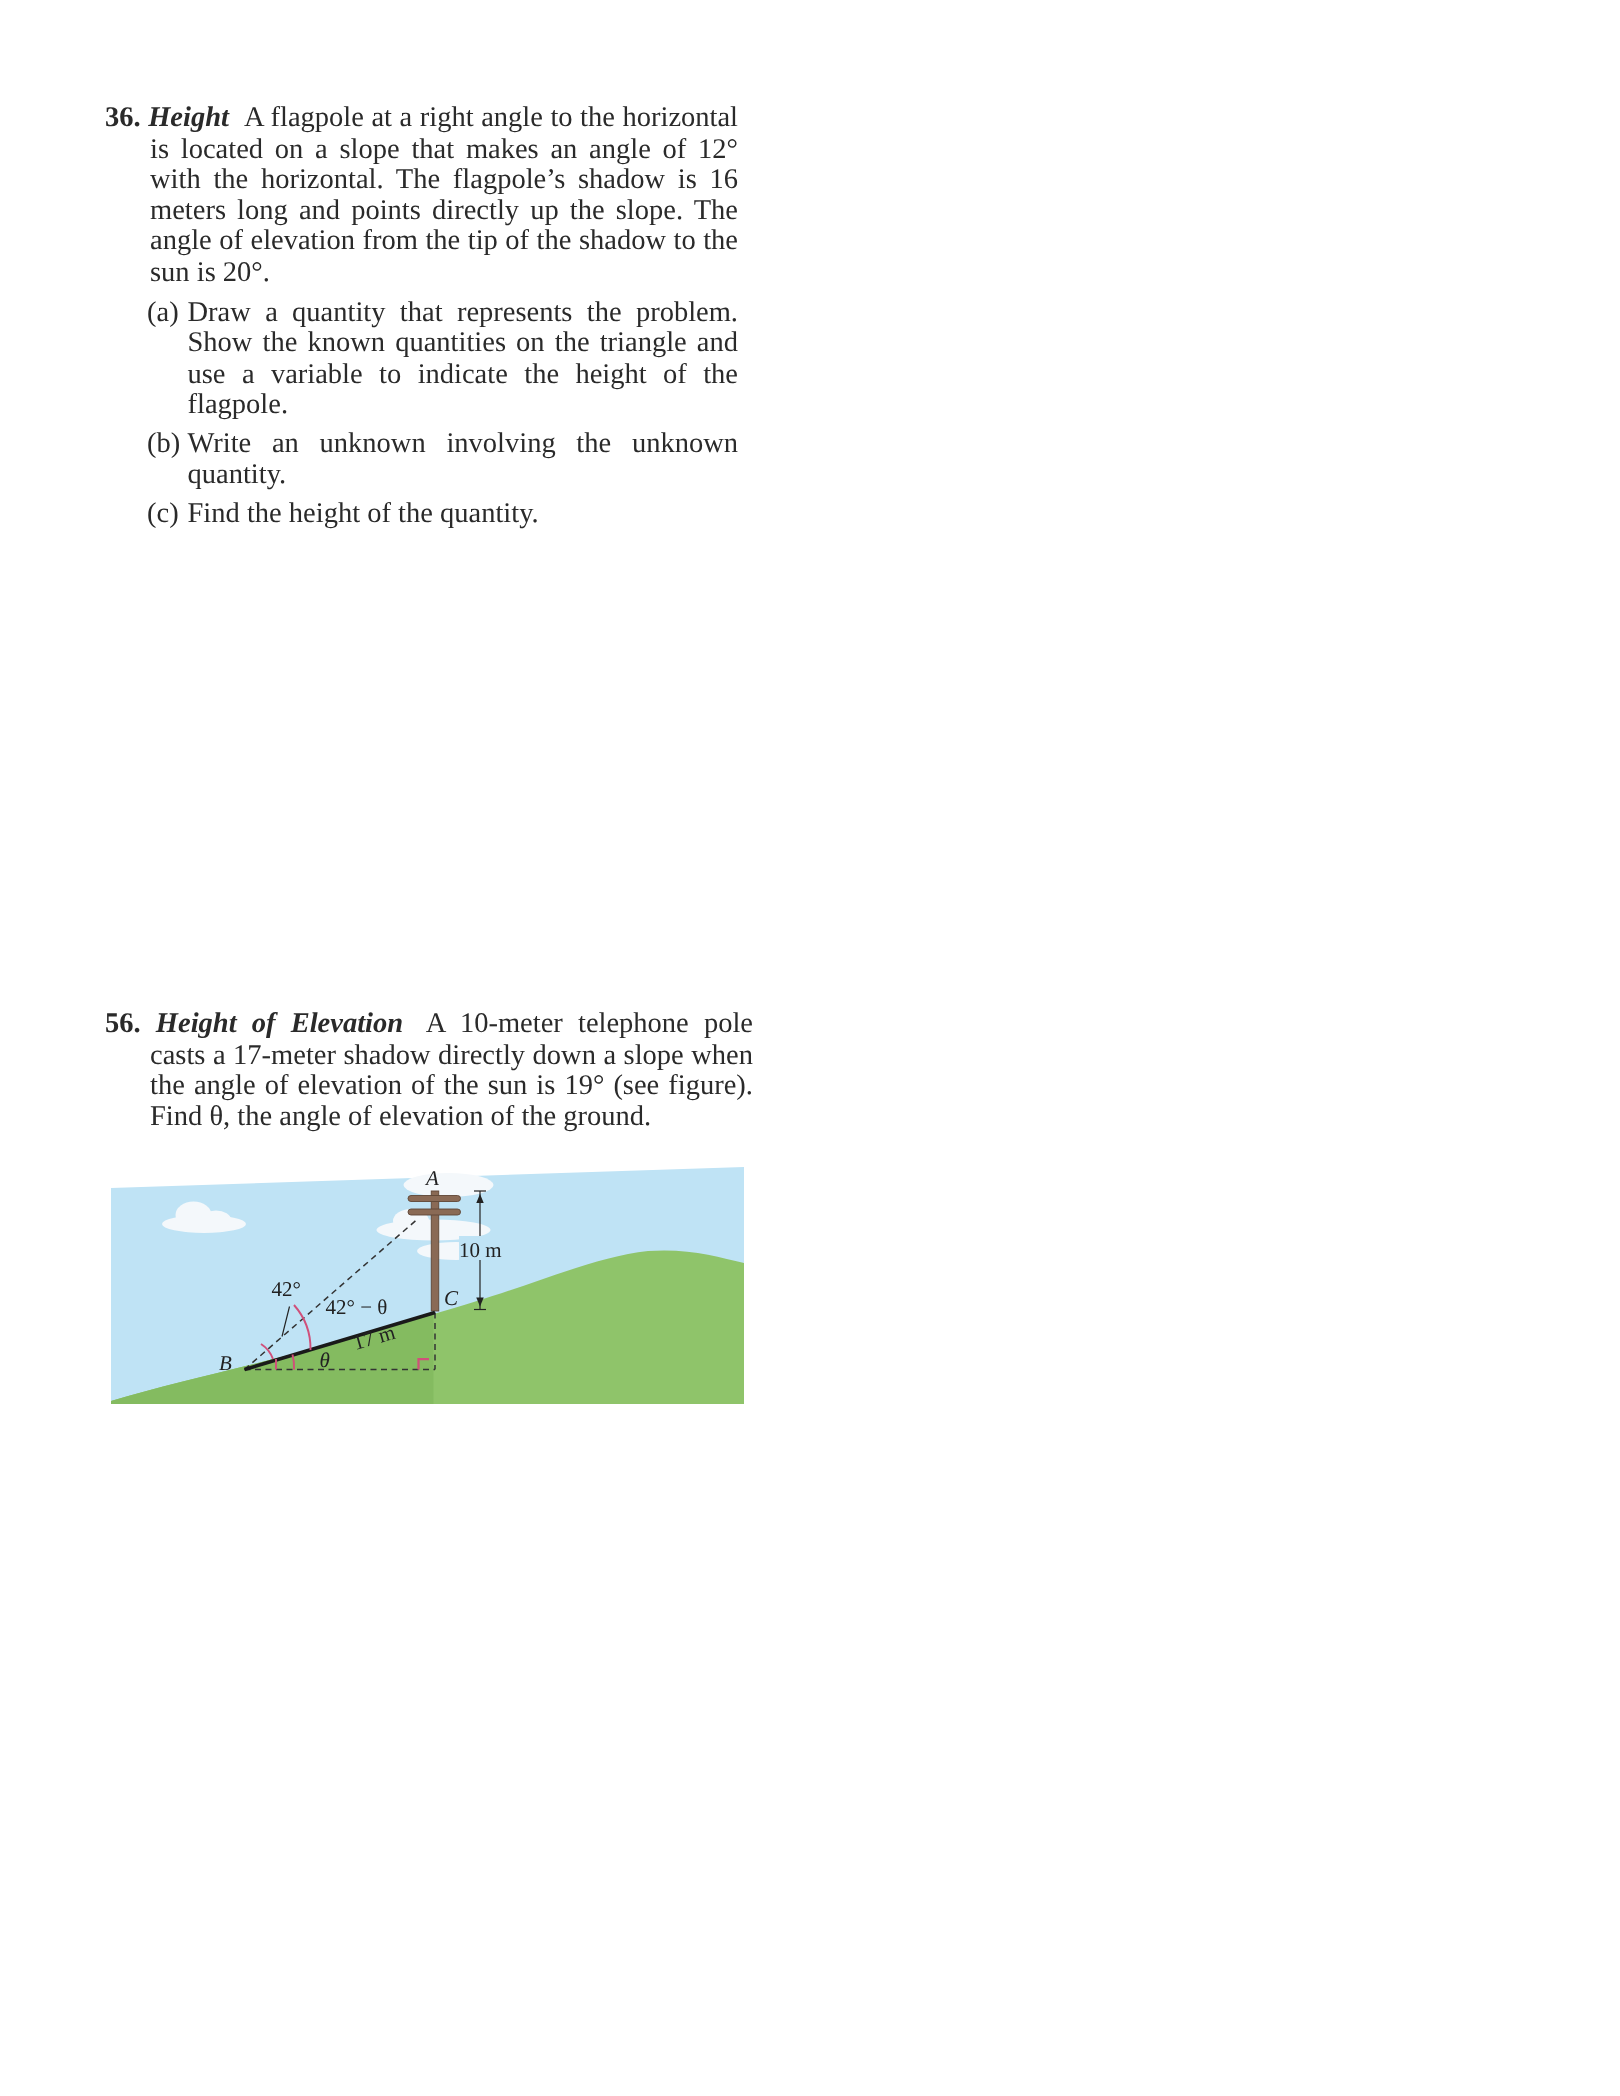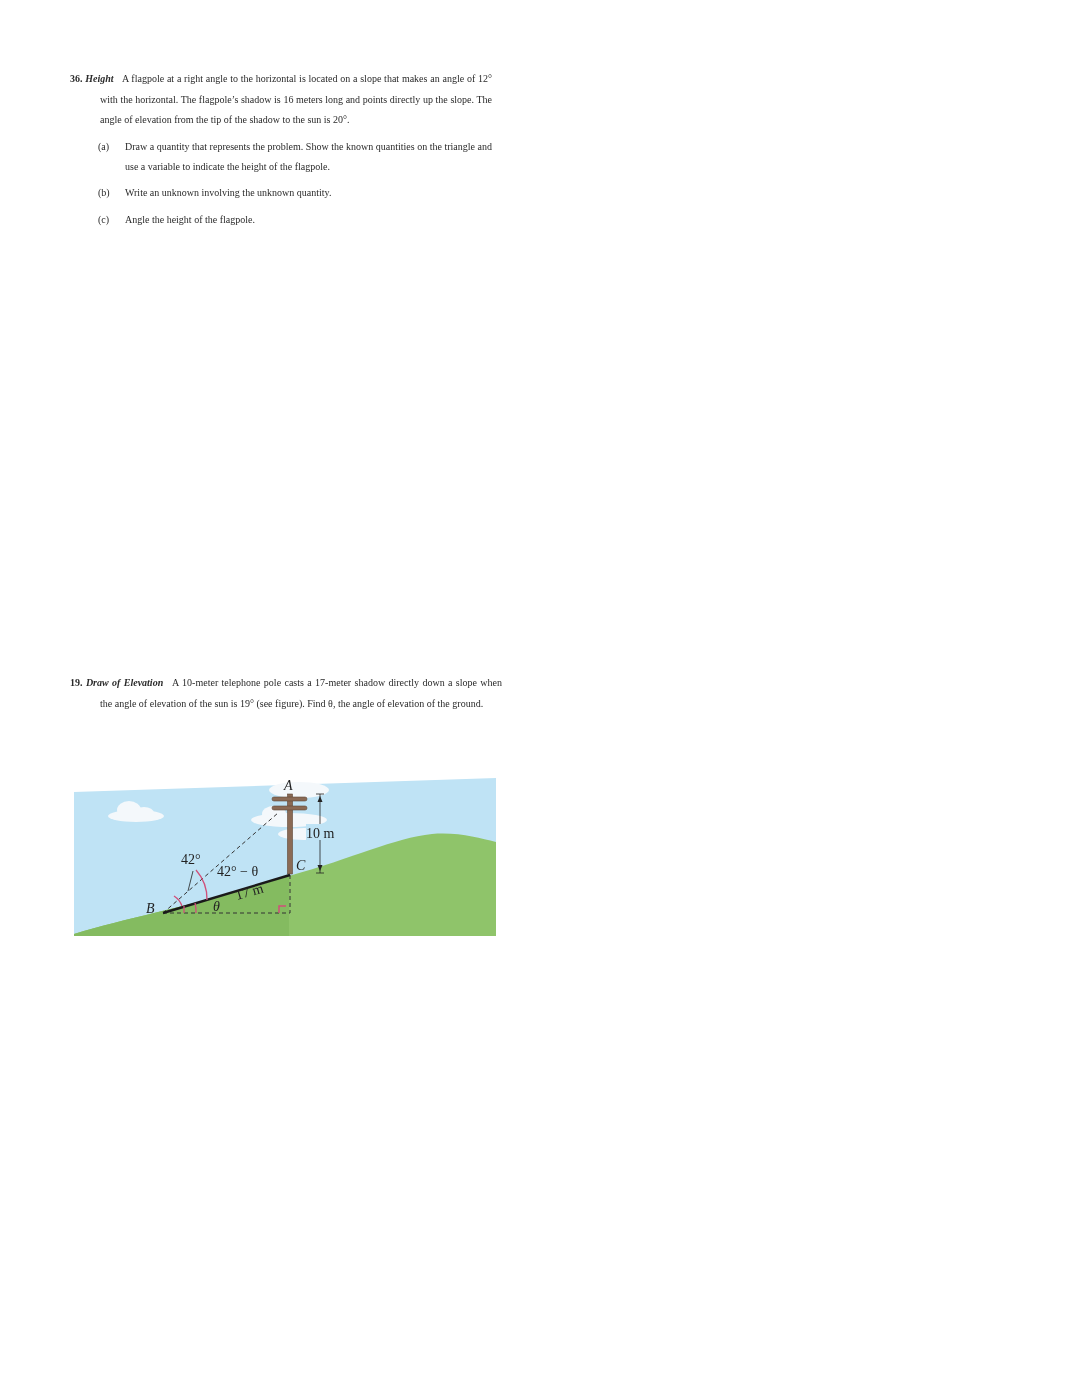--- a/index.html
+++ b/index.html
@@ -1,18 +1,18 @@
 <!DOCTYPE html>
 <html><head>
   <meta charset="utf-8">
   <style>
     html, body { margin: 0; padding: 0; background: #ffffff; }
     body { width: 1080px; height: 1397px; position: relative; overflow: hidden;
            font-family: "Liberation Serif", "DejaVu Serif", serif; color: #2a2a2a; }
-    .problem { position: absolute; left: 70px; width: 432px; font-size: 10px; line-height: 20.6px; }
+    .problem { position: absolute; left: 70px; width: 432px; font-size: 19px; line-height: 20.6px; }
     #p36 { top: 69px; width: 422px; }
     #p37 { top: 673px; }
     .lead { text-align: justify; text-align-last: left; }
     .num { font-weight: bold; }
     .title { font-weight: bold; font-style: italic; margin-right: 6px; }
     .body-text { }
     .lead-wrap { padding-left: 30px; text-indent: -30px; }
     .parts { margin-top: 6px; padding-left: 28px; }
     .part { display: flex; margin-bottom: 5.5px; text-align: justify; }
     .part-label { width: 27px; flex: none; }
@@ -34,29 +34,29 @@
     <div class="part">
       <span class="part-label">(a)</span>
       <span class="part-text">Draw a quantity that represents the problem. Show the known quantities on the triangle and use a variable to indicate the height of the flagpole.</span>
     </div>
     <div class="part">
       <span class="part-label">(b)</span>
       <span class="part-text">Write an unknown involving the unknown quantity.</span>
     </div>
     <div class="part">
       <span class="part-label">(c)</span>
-      <span class="part-text">Angle the height of the flagpole.</span>
+      <span class="part-text">Find the height of the quantity.</span>
     </div>
   </div>
 </div>
 
 <div class="problem" id="p37">
   <div class="lead lead-wrap">
-    <span class="num">19.</span>
-    <span class="title">Draw of Elevation</span>
+    <span class="num">56.</span>
+    <span class="title">Height of Elevation</span>
     <span class="body-text">A 10-meter telephone pole casts a 17-meter shadow directly down a slope when the angle of elevation of the sun is 19° (see figure). Find θ, the angle of elevation of the ground.</span>
   </div>
 </div>
 
 <svg id="figure" viewBox="0 0 422 160">
 
   <polygon points="0,16 422,2 422,160 0,160" fill="#bfe3f5"></polygon>
 
   <g fill="#f4f8fb">
     <ellipse cx="62" cy="40" rx="28" ry="6"></ellipse>

